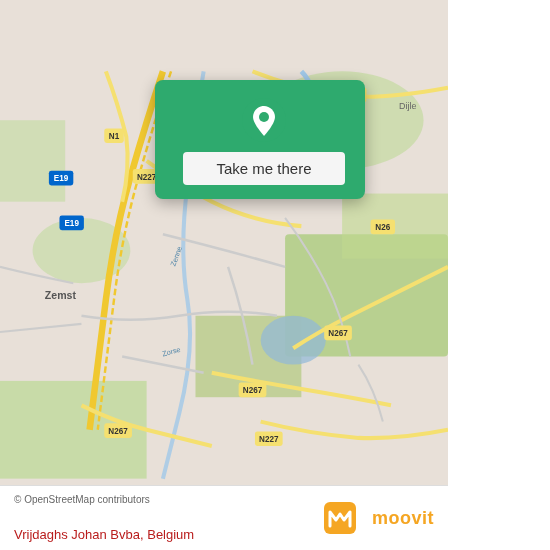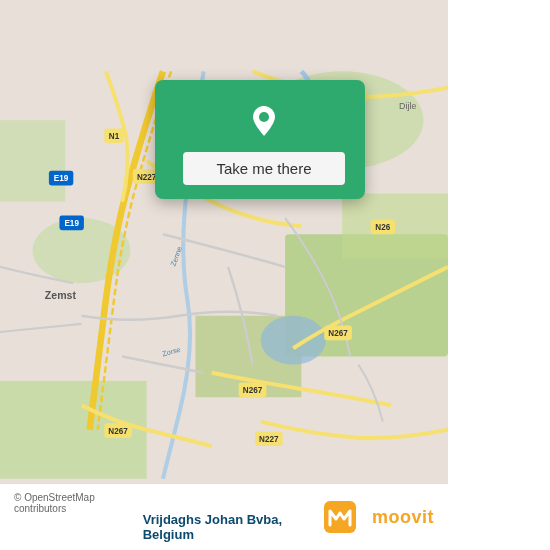--- a/index.html
+++ b/index.html
@@ -74,33 +74,33 @@
       padding: 8px 14px;
       display: flex;
       align-items: center;
       justify-content: space-between;
       border-top: 1px solid #ddd;
       z-index: 10;
     }
 
     #bottom-left {
       display: flex;
-      flex-direction: row;
+      flex-direction: column;
       gap: 2px;
     }
 
     #attribution-text {
       font-size: 10px;
       color: #666;
     }
 
     #location-name {
       font-size: 13px;
-      color: #0c4a6e;
-      font-weight: 700;
+      color: #b91c1c;
+      font-weight: 400;
       margin-top: 20px;
     }
 
     #moovit-logo {
       display: flex;
       align-items: center;
       gap: 16px;
     }
 
     #moovit-icon {

